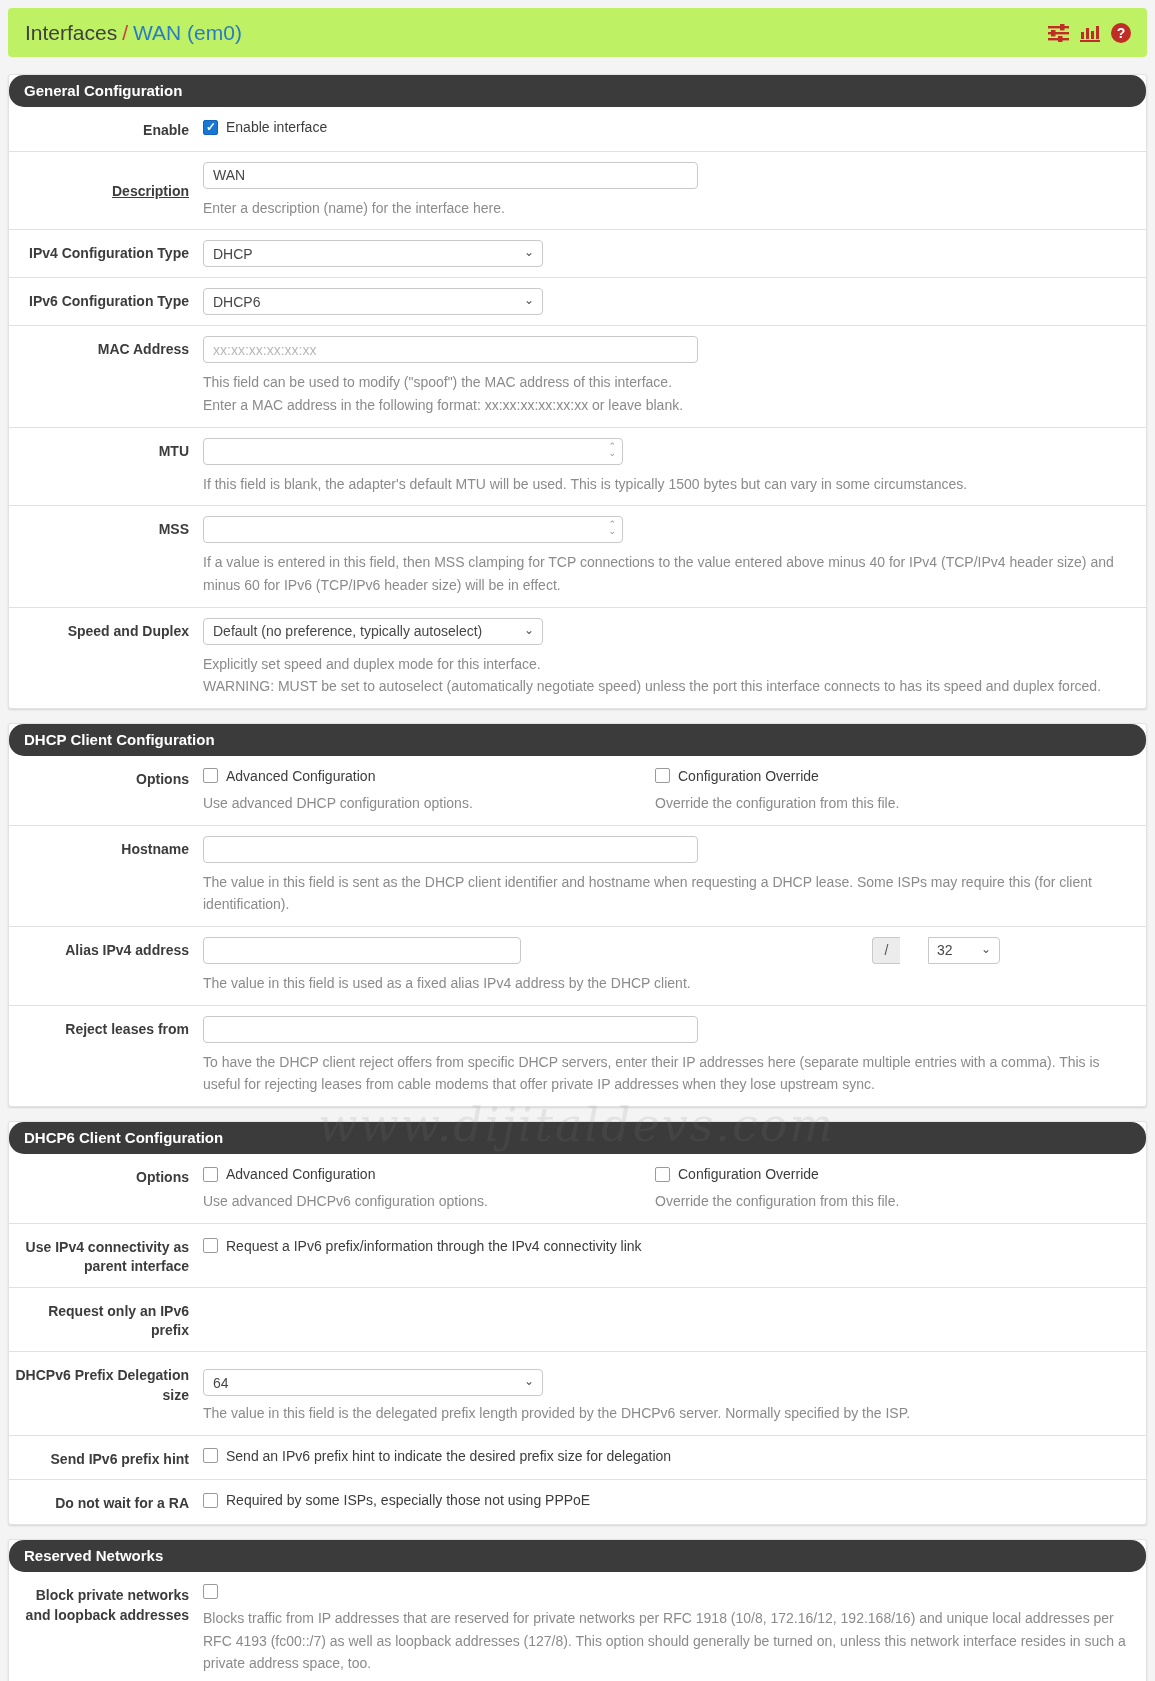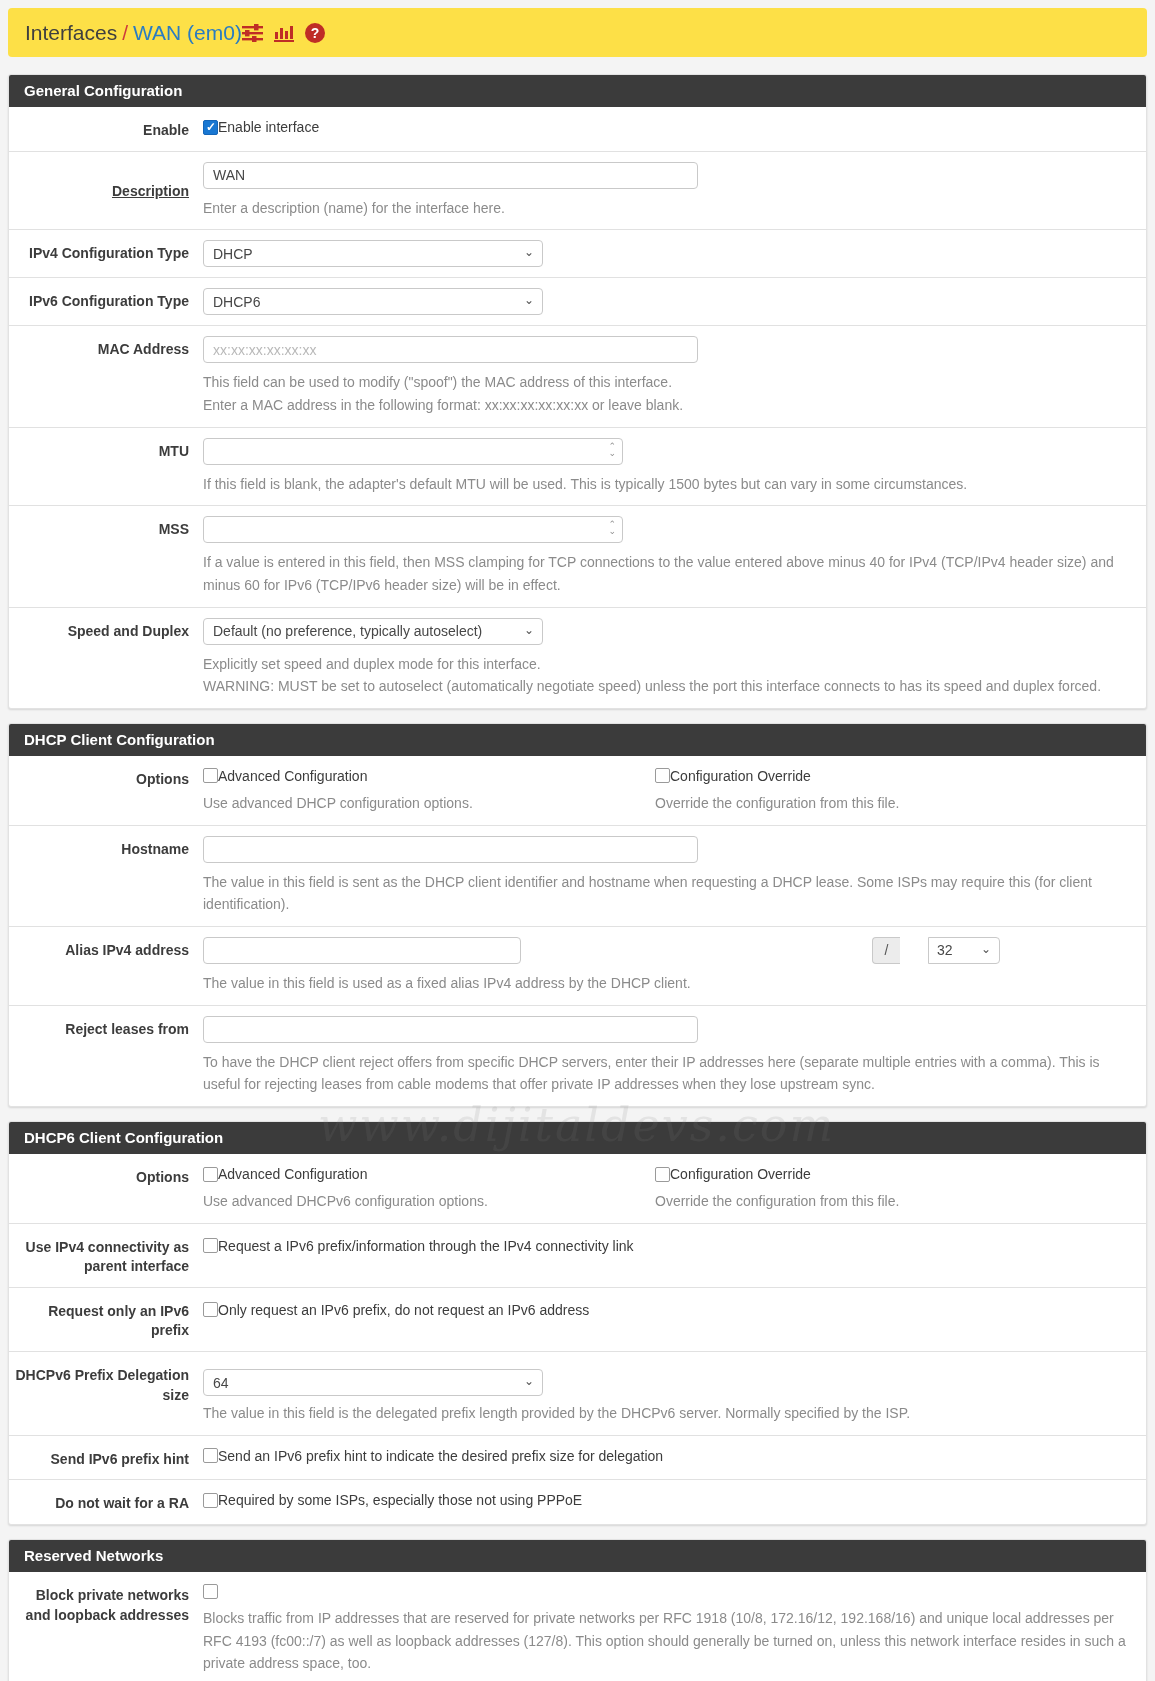--- a/index.html
+++ b/index.html
@@ -8,25 +8,26 @@
     width:1155px;
     background:#f4f4f4;
     font-family:"Liberation Sans", sans-serif;
     color:#3c3c3c;
     font-size:14px;
   }
   .page { position:relative; padding:8px 8px 10px 8px; }
 
   
   .breadcrumb {
-    background:#fde047;
+    background:#bef264;
     border-radius:4px;
     height:49px;
     display:flex;
     align-items:center;
+    justify-content:space-between;
     padding:0 16px 0 17px;
     margin-bottom:17px;
   }
   .crumbs { font-size:21px; color:#3f3f3f; }
   .crumb-sep { color:#ce3b3b; padding:0 5px; }
   .crumb-active { color:#2a7cc2; }
   .head-icons { display:flex; align-items:center; gap:11px; }
   .head-icons svg { display:block; }
   .qicon {
     width:20px; height:20px; border-radius:50%;
@@ -43,20 +44,21 @@
     box-shadow:0 1px 2px rgba(0,0,0,.13);
     margin-bottom:14px;
     overflow:hidden;
   }
   .panel-heading {
     background:#3b3b3b;
     color:#fff;
     font-weight:bold;
     font-size:15px;
     padding:7px 15px 8px 15px;
+    border-radius:15px;
   }
 
   
   .frow {
     display:flex;
     padding:10px 16px 10px 0;
     border-bottom:1px solid #e1e1e1;
   }
   .frow:last-child { border-bottom:none; }
   .flabel {
@@ -113,21 +115,21 @@
     outline:none;
   }
   .chev {
     position:absolute; right:9px; top:4px;
     color:#555; font-size:12px; line-height:16px;
     pointer-events:none;
   }
   .chev::after { content:"\2304"; }
 
   
-  .cbline { display:flex; align-items:center; font-size:14px; padding-top:2px; }
+  .cbline { display:flex; align-items:center; gap:8px; font-size:14px; padding-top:2px; }
   .cb {
     width:15px; height:15px; flex:0 0 15px;
     border:1px solid #9a9a9a; border-radius:2px;
     background:#fff; display:inline-block;
   }
   .cb.checked {
     background:#1877d2; border-color:#1465b8;
     position:relative;
   }
   .cb.checked::after {
@@ -389,26 +391,20 @@
       <div class="fcontent">
         <div class="cbline" style="padding-top:4px;align-items:center;">
           <span class="cb"></span>
           <span>Request a IPv6 prefix/information through the IPv4 connectivity link</span>
         </div>
       </div>
     </div>
 
     <div class="frow">
       <div class="flabel">Request only an IPv6 prefix</div>
-      <div class="fcontent">
-        <div class="cbline" style="padding-top:4px;">
-          <span class="cb"></span>
-          <span>Only request an IPv6 prefix, do not request an IPv6 address</span>
-        </div>
-      </div>
     </div>
 
     <div class="frow">
       <div class="flabel">DHCPv6 Prefix Delegation size</div>
       <div class="fcontent" style="padding-top:7px;">
         <div class="select-wrap">
           <select class="fselect">
             <option>64</option>
           </select>
           <span class="chev"></span>

